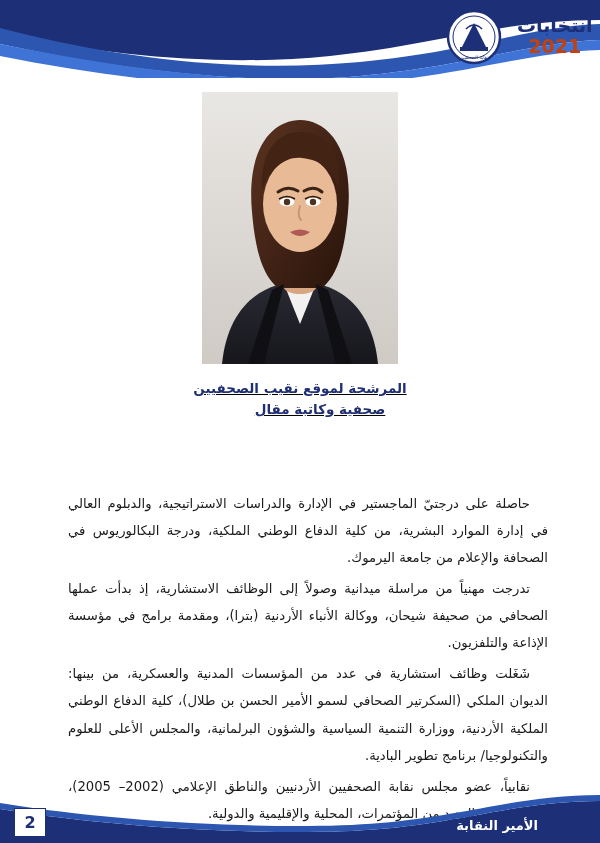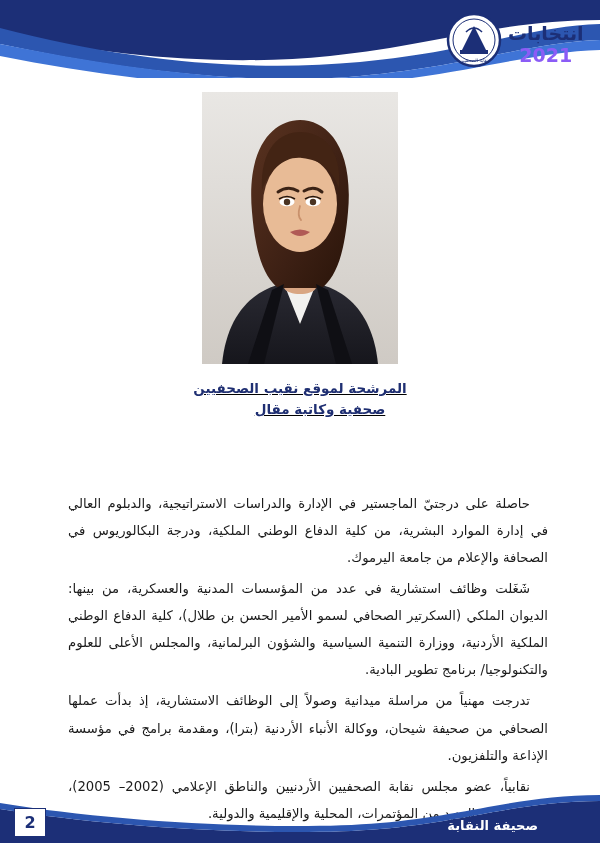--- a/index.html
+++ b/index.html
@@ -40,22 +40,22 @@
     height: 78px;
   }
   .header-logo {
     position: absolute;
     top: 6px;
     right: 14px;
     width: 140px;
     height: 62px;
     display: flex;
     flex-direction: row-reverse;
-    align-items: flex-end;
-    gap: 6px;
+    align-items: center;
+    gap: 15px;
   }
   .emblem {
     position: relative;
     width: 56px;
     height: 56px;
     flex: 0 0 auto;
   }
   .emblem-inner {
     position: absolute;
     inset: 0;
@@ -67,21 +67,21 @@
     font-weight: bold;
     padding-bottom: 2px;
   }
   .header-text .line1 {
     font-size: 19px;
     letter-spacing: 0px;
     color: #1c2f77;
   }
   .header-text .line2 {
     font-size: 19px;
-    color: #8b5cf6;
+    color: #c2410c;
   }
 
   
   .photo-wrap {
     position: absolute;
     top: 92px;
     left: 50%;
     transform: translateX(-50%);
     width: 196px;
     height: 272px;
@@ -262,27 +262,27 @@
     </svg>
   </div>
 
   <div class="name-block">
     <div class="candidate-for">المرشحة لموقع نقيب الصحفيين</div>
     <div class="candidate-job">صحفية وكاتبة مقال</div>
   </div>
 
   <div class="body-text">
     <p>حاصلة على درجتيّ الماجستير في الإدارة والدراسات الاستراتيجية، والدبلوم العالي في إدارة الموارد البشرية، من كلية الدفاع الوطني الملكية، ودرجة البكالوريوس في الصحافة والإعلام من جامعة اليرموك.</p>
+    <p>تدرجت مهنياً من مراسلة ميدانية وصولاً إلى الوظائف الاستشارية، إذ بدأت عملها الصحافي من صحيفة شيحان، ووكالة الأنباء الأردنية (بترا)، ومقدمة برامج في مؤسسة الإذاعة والتلفزيون.</p>
     <p>شَغَلت وظائف استشارية في عدد من المؤسسات المدنية والعسكرية، من بينها: الديوان الملكي (السكرتير الصحافي لسمو الأمير الحسن بن طلال)، كلية الدفاع الوطني الملكية الأردنية، ووزارة التنمية السياسية والشؤون البرلمانية، والمجلس الأعلى للعلوم والتكنولوجيا/ برنامج تطوير البادية.</p>
-    <p>تدرجت مهنياً من مراسلة ميدانية وصولاً إلى الوظائف الاستشارية، إذ بدأت عملها الصحافي من صحيفة شيحان، ووكالة الأنباء الأردنية (بترا)، ومقدمة برامج في مؤسسة الإذاعة والتلفزيون.</p>
     <p>نقابياً، عضو مجلس نقابة الصحفيين الأردنيين والناطق الإعلامي (2002– 2005)، وشاركت في العديد من المؤتمرات، المحلية والإقليمية والدولية.</p>
   </div>
 
   <div class="footer">
     <svg class="footer-curve" viewBox="0 0 600 48" preserveAspectRatio="none">
       <path d="M0,48 L600,48 L600,6 C520,6 470,26 380,34 C290,42 120,34 0,14 Z" fill="#1c2f77"></path>
       <path d="M0,14 C120,34 290,42 380,34 C470,26 520,6 600,6 L600,0 C520,0 470,20 380,28 C290,36 120,28 0,8 Z" fill="#2c56b0"></path>
     </svg>
-    <div class="footer-label">صحيفة النقابة</div>
+    <div class="footer-label">الأمير النقابة</div>
     <div class="page-number-box">2</div>
   </div>
 
 </div>
 
 </body></html>

